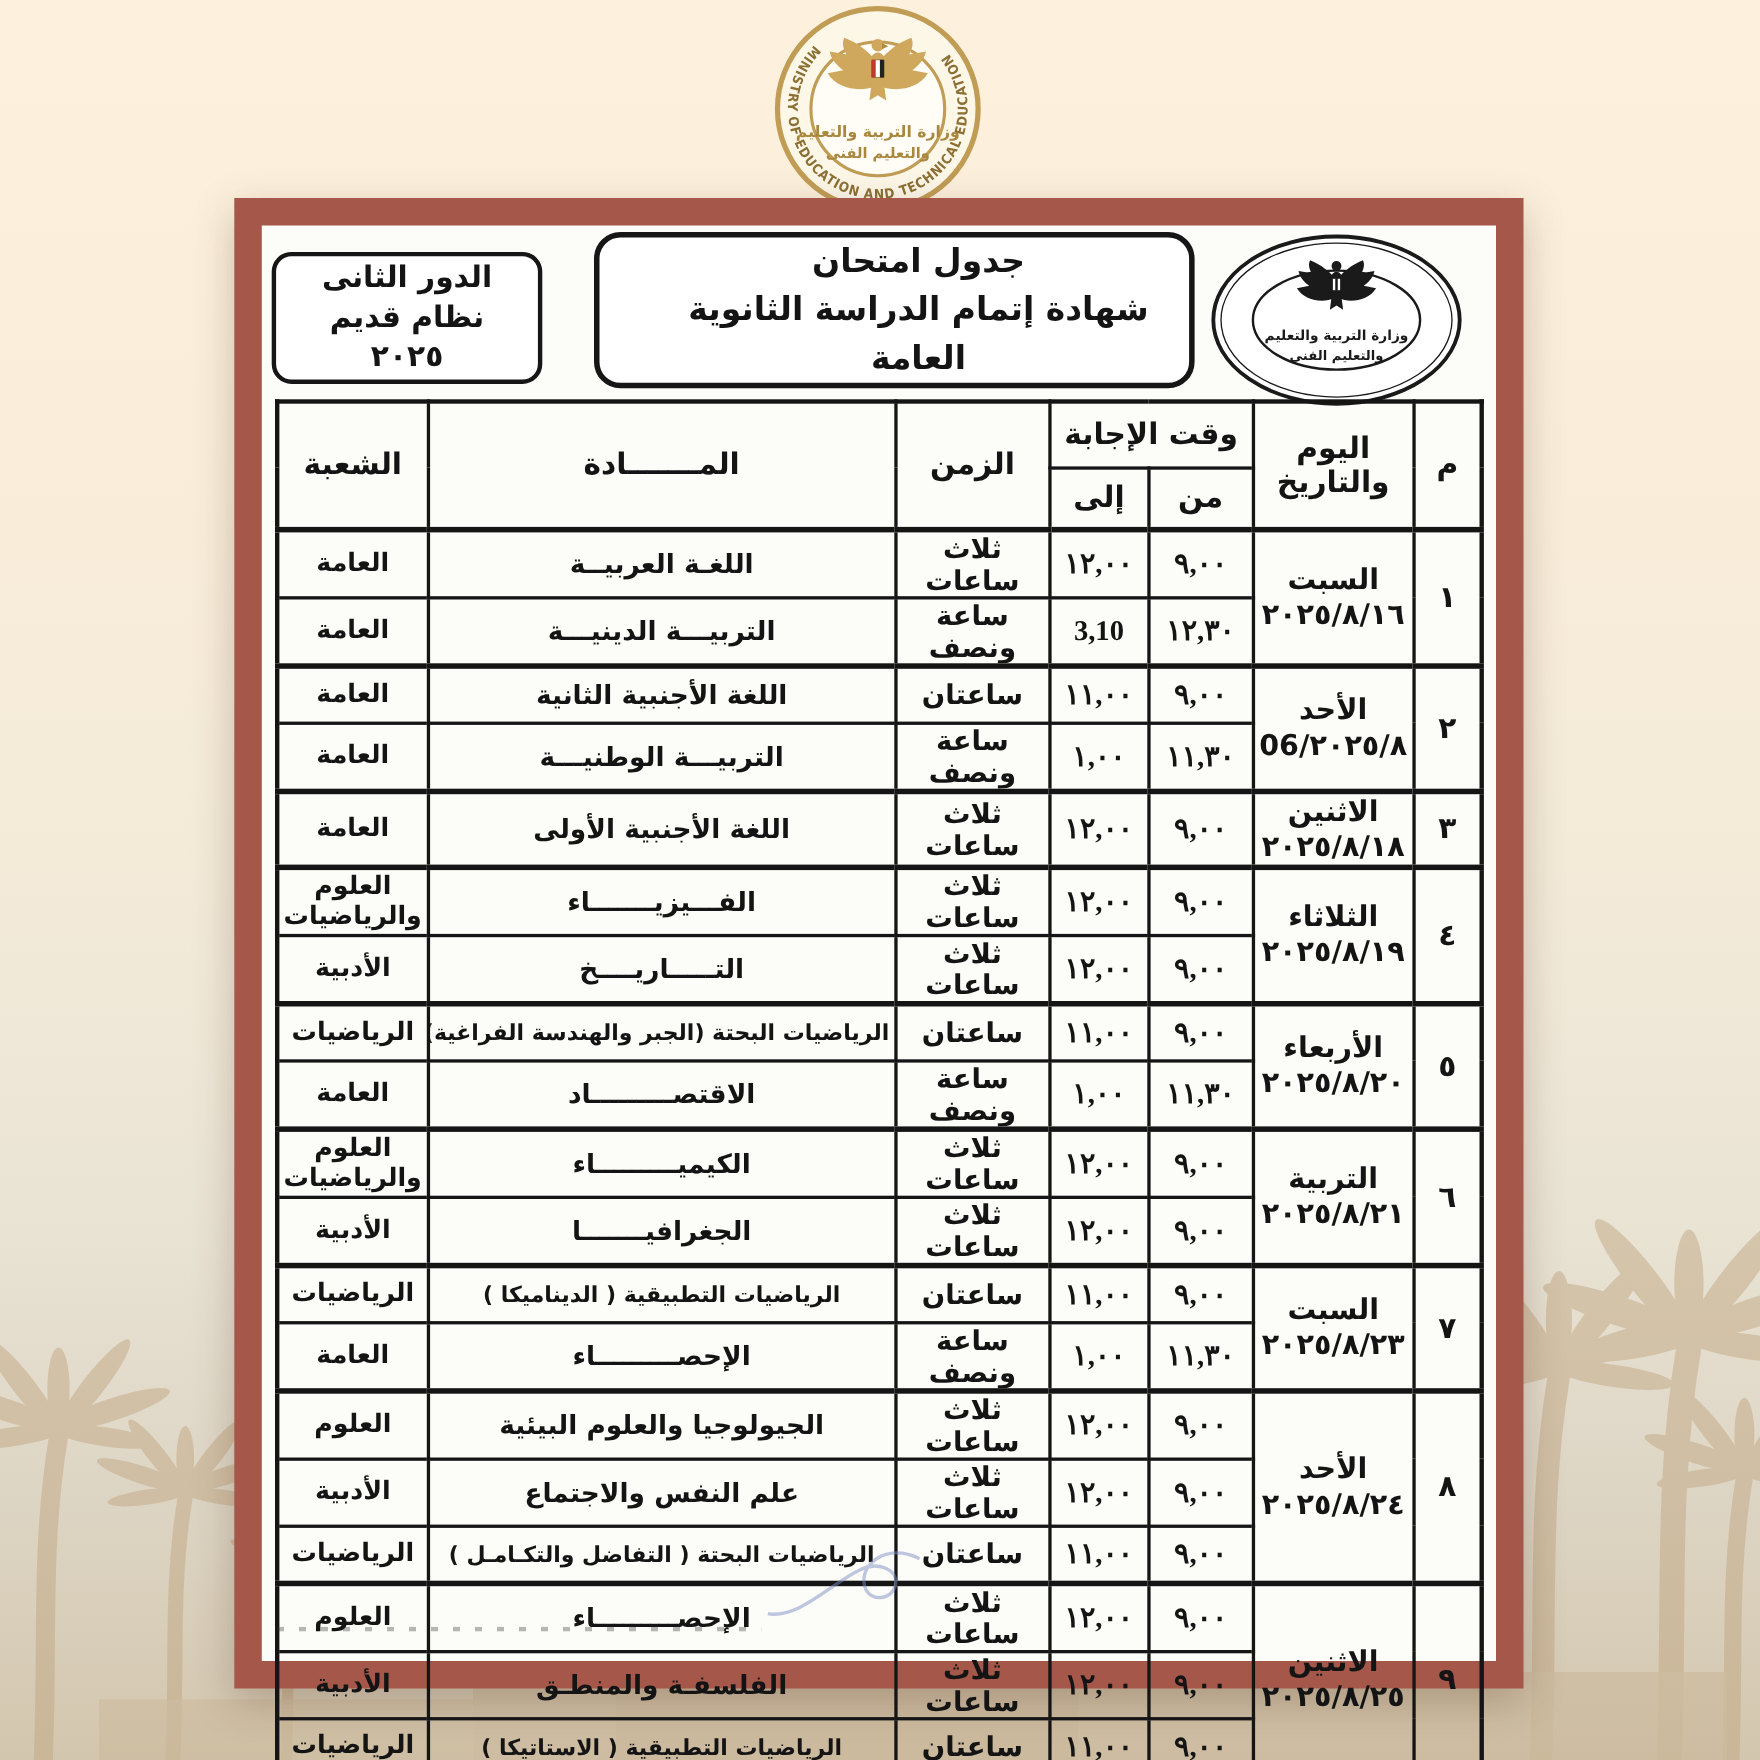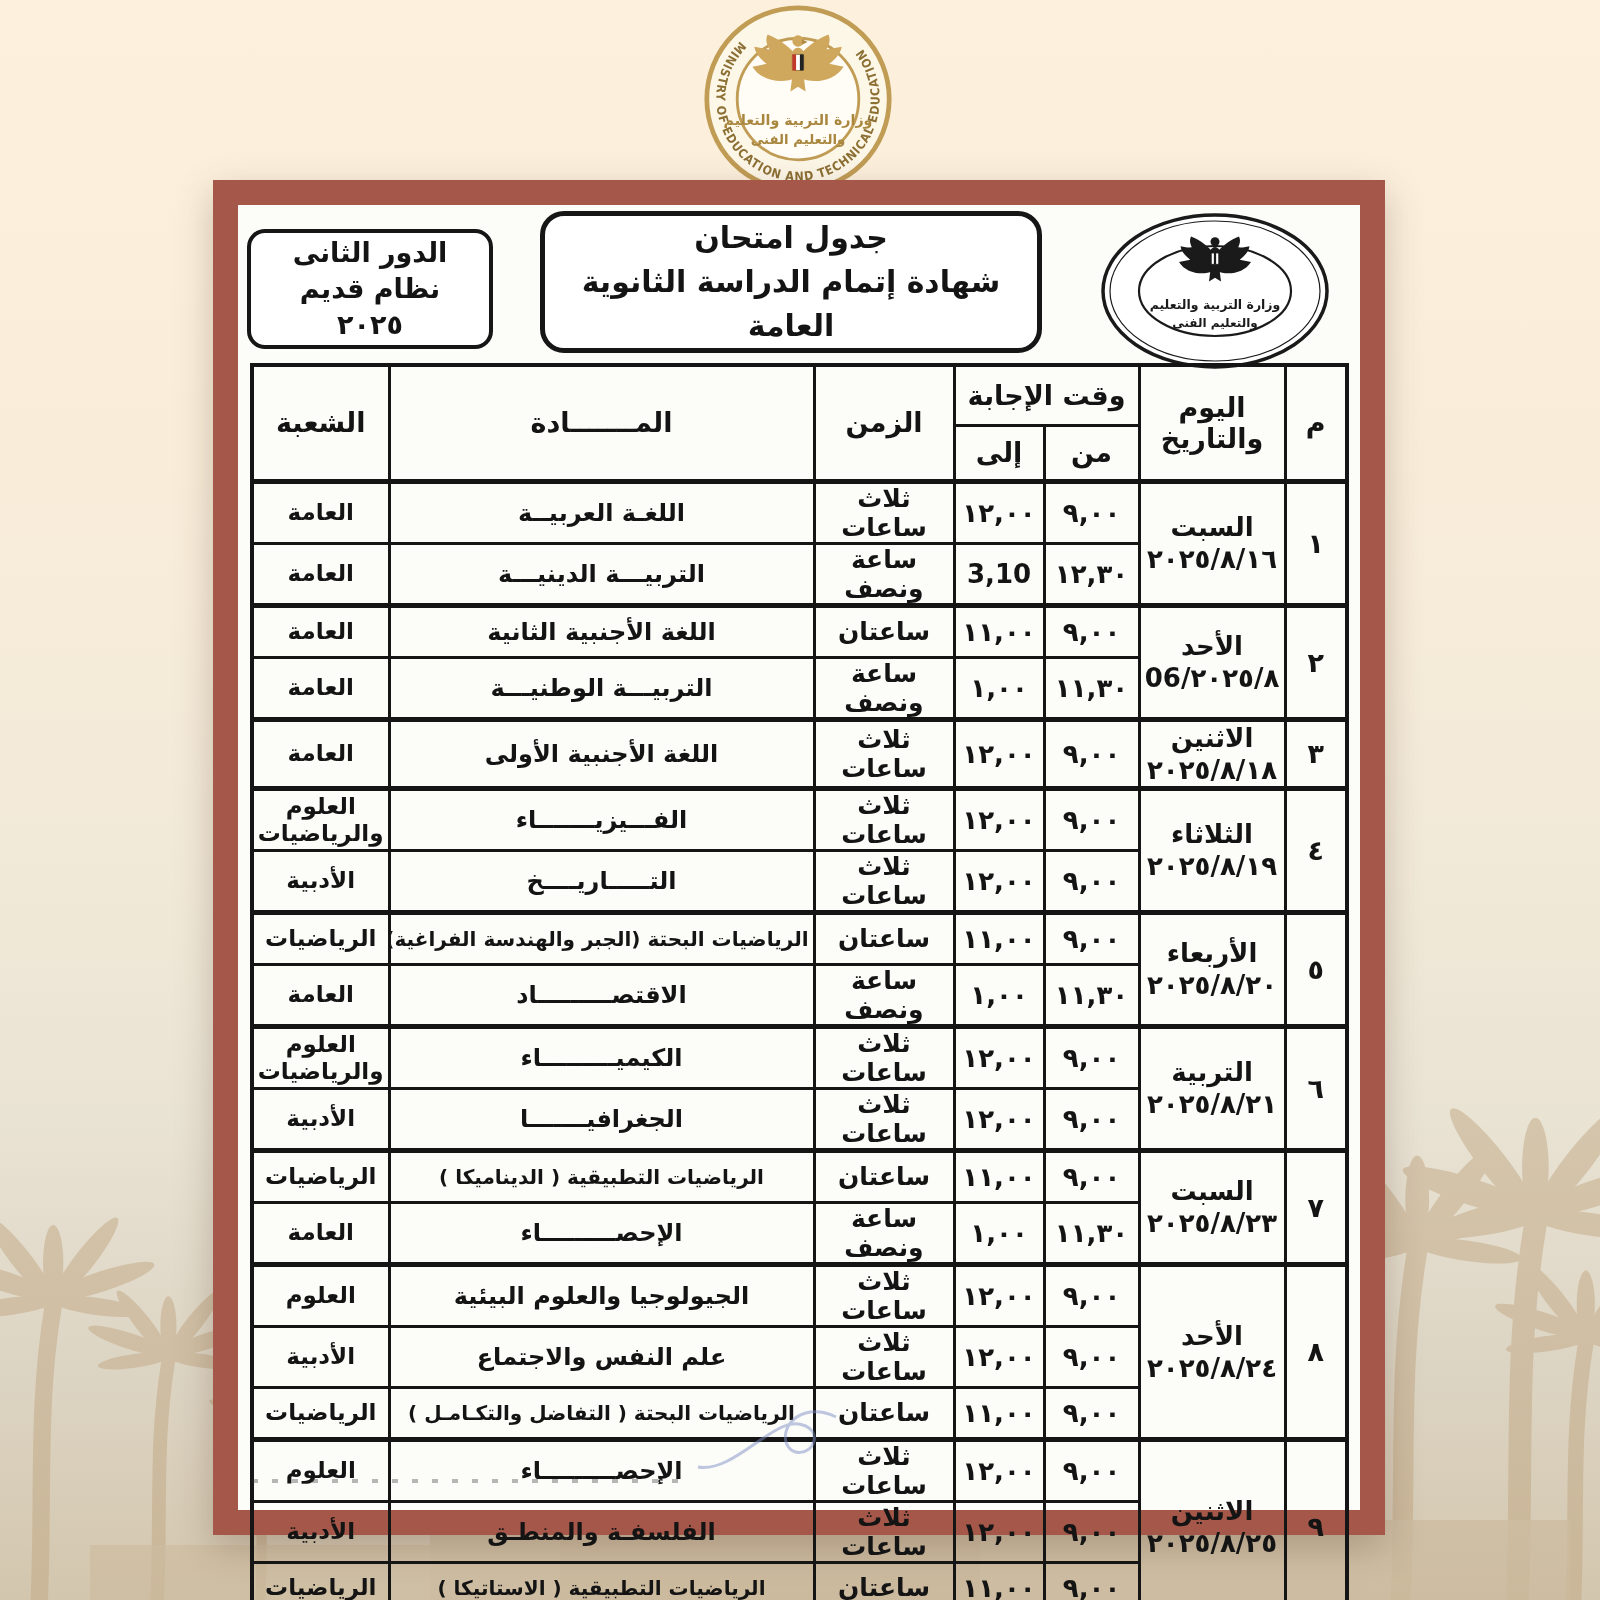--- a/index.html
+++ b/index.html
@@ -9,34 +9,34 @@
   .backdrop{position:absolute;left:0;bottom:0;opacity:.5;}
   .gold-seal{position:absolute;left:703px;top:4px;}
   .doc{position:absolute;left:213px;top:180px;width:1172px;height:1355px;
        background:#a5574a;padding:25px;box-sizing:border-box;box-shadow:0 12px 34px rgba(70,40,25,.25);}
   .paper{position:relative;width:100%;height:100%;background:#fcfcf9;direction:rtl;}
   .badge{position:absolute;left:9px;top:24px;width:238px;height:112px;border:4px solid #161616;
          border-radius:18px;display:flex;flex-direction:column;justify-content:center;align-items:center;
          font-size:27px;line-height:36px;background:#fff;}
   .titlebox{position:absolute;left:302px;top:6px;width:492px;height:132px;border:5px solid #161616;
             border-radius:24px;display:flex;flex-direction:column;justify-content:center;align-items:center;
-            font-size:30px;line-height:44px;background:#fff;text-align:center;}
+            font-size:30px;line-height:44px;background:#fff;text-align:center;padding-left:44px;}
   .bw-seal{position:absolute;left:845px;top:2px;}
   .table-wrap{position:absolute;left:12px;top:158px;}
   table{border-collapse:collapse;table-layout:fixed;width:1095px;direction:rtl;border:4px solid #151515;}
   th,td{border:3px solid #151515;text-align:center;vertical-align:middle;padding:0 4px;overflow:hidden;}
   thead tr.h1{height:60px;} thead tr.h2{height:56px;}
   thead th{font-size:27px;}
   thead tr.h2 th{border-bottom-width:5px;}
   thead th[rowspan]{border-bottom-width:5px;}
   tbody tr{height:52px;} tbody tr.single{height:62px;}
   tbody tr.gstart td{border-top-width:5px;}
   td.num{font-size:27px;}
   td.day{font-size:26px;line-height:32px;}
-  td.time{font-size:26px;}
+  td.time{font-size:26px;font-family:Liberation Serif, serif;}
   td.dur{font-size:25px;margin-top:19px;}
   td.subject{font-size:24px;white-space:nowrap;}
   td.subject.small{font-size:20px;}
   td.branch{font-size:23px;line-height:27px;}
   .sig{position:absolute;left:448px;top:1192px;pointer-events:none;}
   .dashes{position:absolute;left:14px;top:1274px;width:440px;height:4px;opacity:.35;
           background:repeating-linear-gradient(90deg,#333 0 6px,transparent 6px 20px);}
 </style>
 </head>
 <body>

